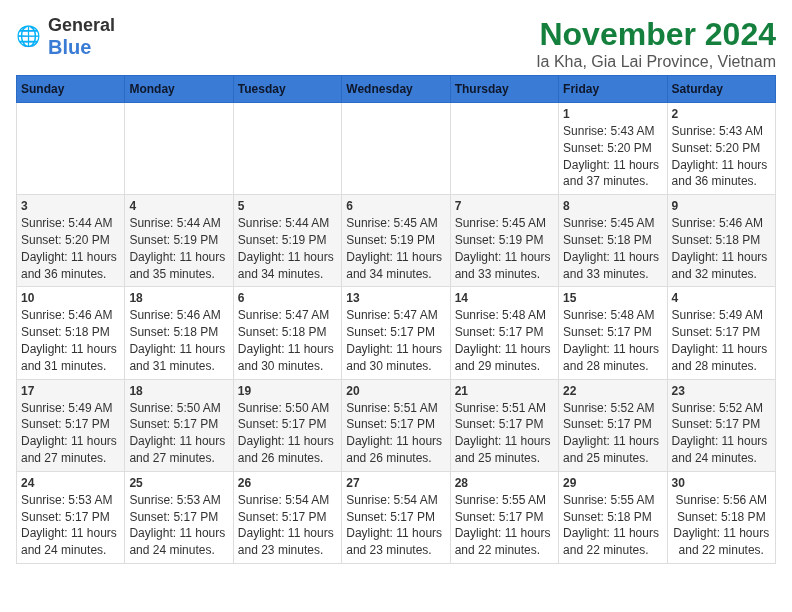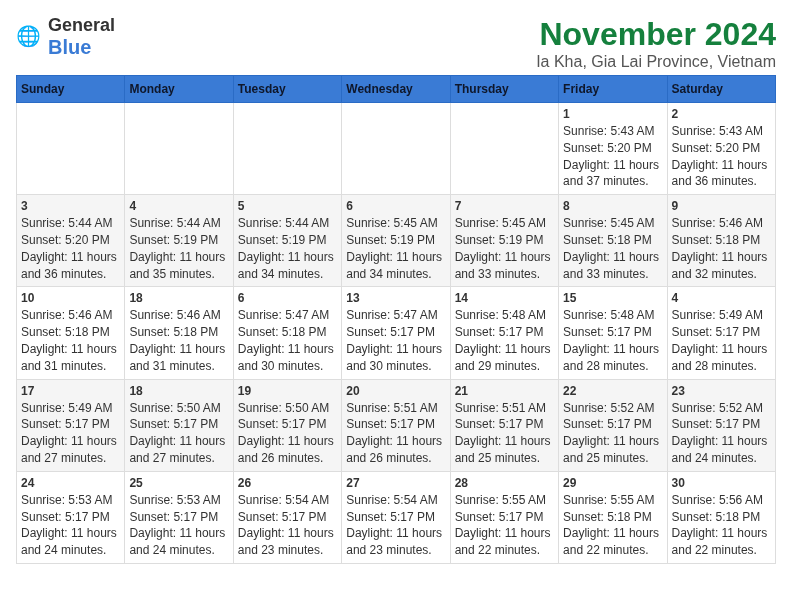--- a/index.html
+++ b/index.html
@@ -340,20 +340,20 @@
         </td>
         <td>
           <span class="day-num">29</span>
           <div class="day-info" style="white-space: pre-line;">Sunrise: 5:55 AM
 Sunset: 5:18 PM
 Daylight: 11 hours
 and 22 minutes.</div>
         </td>
         <td>
           <span class="day-num">30</span>
-          <div class="day-info" style="white-space: pre-line;">Sunrise: 5:56 AM
+          <div class="day-info" style="white-space: pre-line; text-align: center;">Sunrise: 5:56 AM
 Sunset: 5:18 PM
 Daylight: 11 hours
 and 22 minutes.</div>
         </td>
       </tr>
     </tbody>
 </table>
 
 </body></html>

